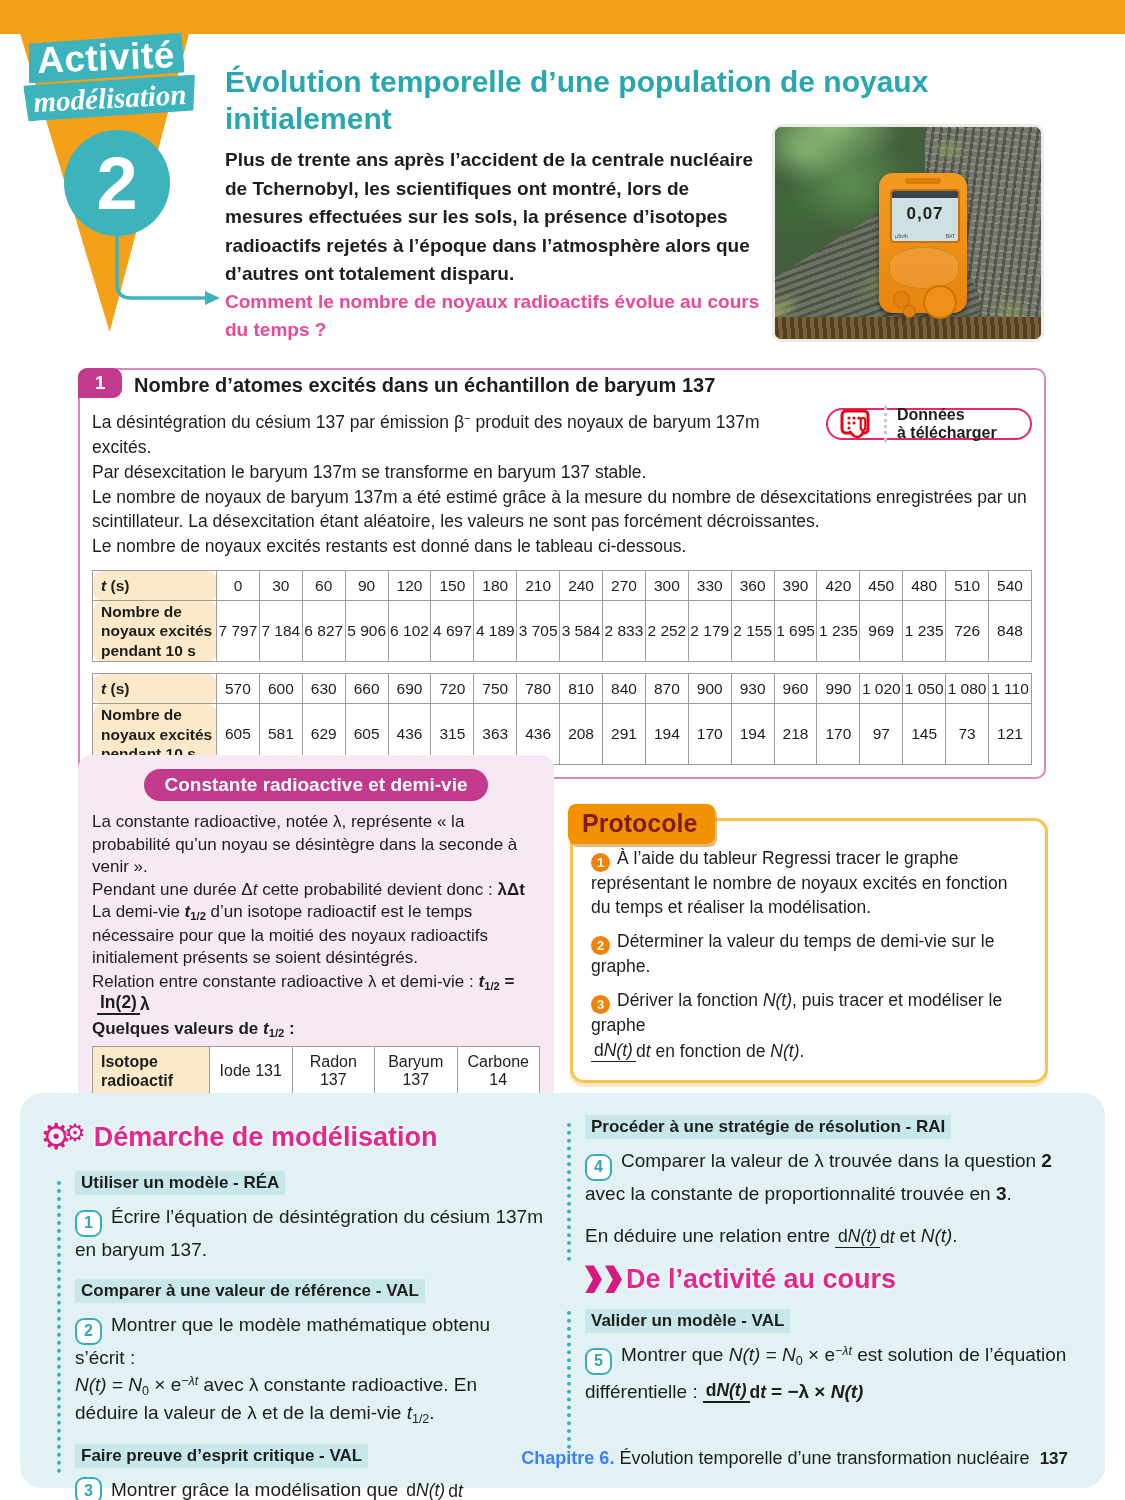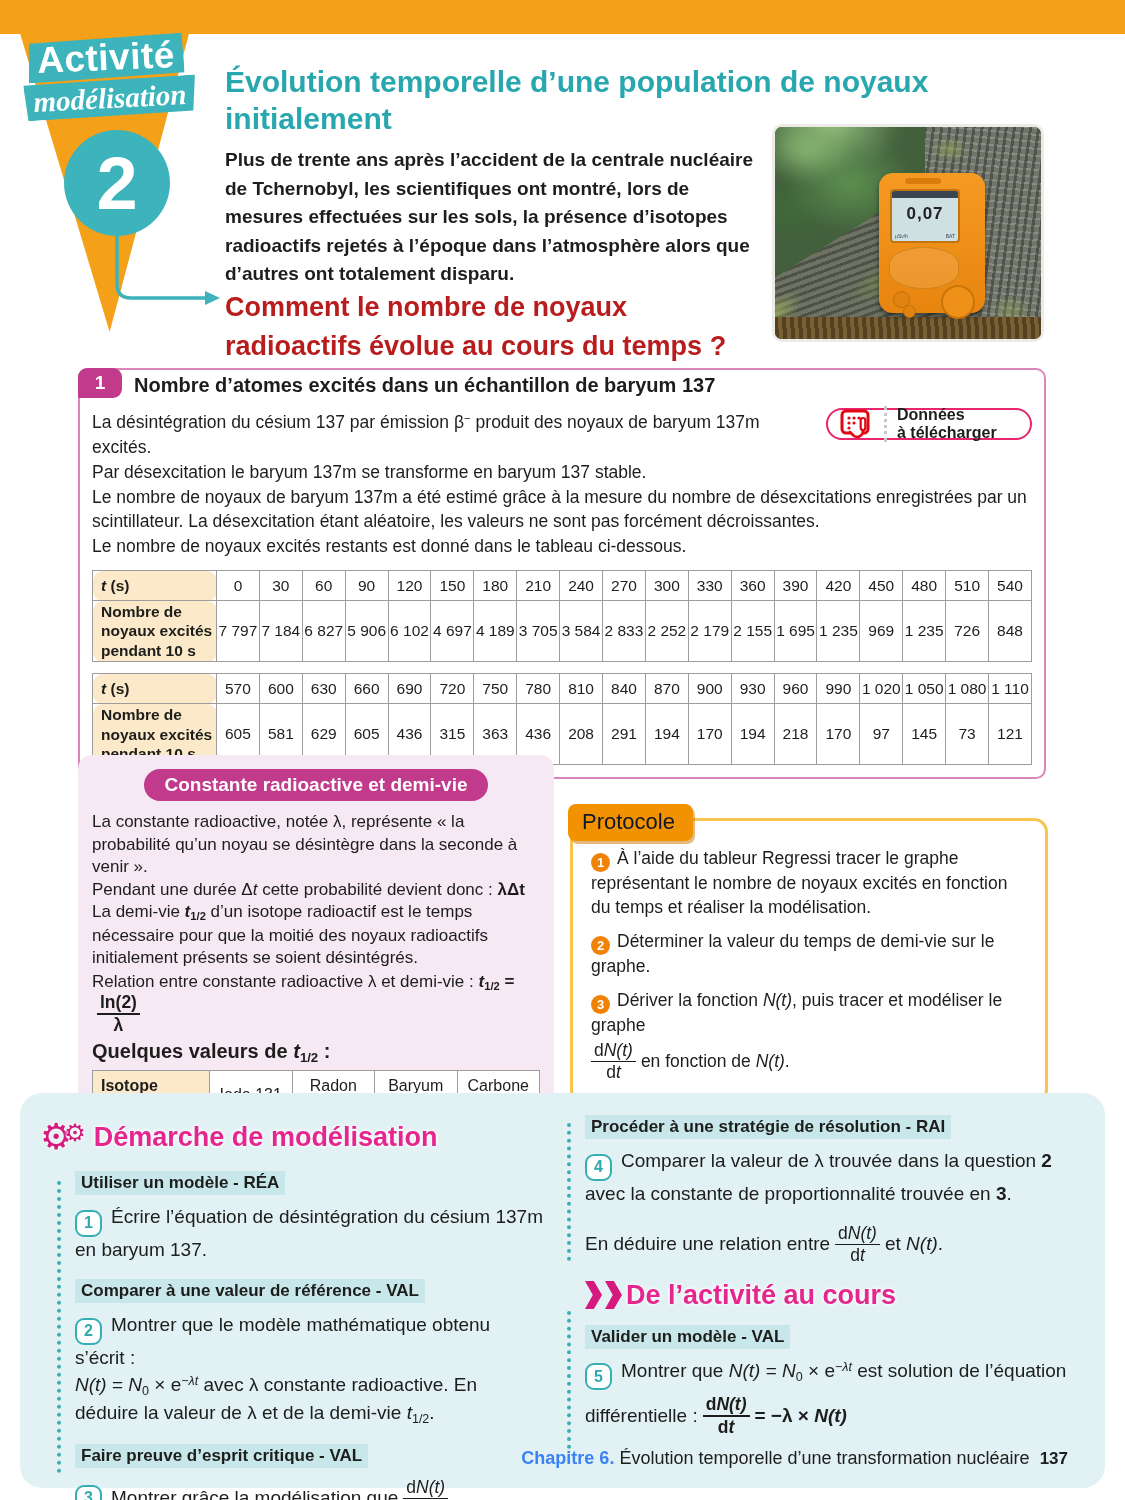--- a/index.html
+++ b/index.html
@@ -20,21 +20,21 @@
   .numcircle{position:absolute;left:64px;top:130px;width:106px;height:106px;border-radius:50%;
              background:#3DB3BB;color:#fff;display:flex;align-items:center;justify-content:center;
              font-size:74px;font-weight:bold;}
   .connector{position:absolute;left:108px;top:236px;}
 
   .title{position:absolute;left:225px;top:64px;width:770px;margin:0;
          color:#29A7AF;font-size:30px;line-height:1.22;font-weight:bold;}
   .intro{position:absolute;left:225px;top:146px;width:545px;margin:0;
          font-size:19px;line-height:1.5;font-weight:bold;}
   .question{position:absolute;left:225px;top:288px;width:545px;margin:0;
-            color:#b91c1c;font-size:27px;line-height:1.45;font-weight:bold;}
+            color:#ec4899;font-size:19px;line-height:1.45;font-weight:bold;}
 
   
   .photo{position:absolute;left:772px;top:124px;width:266px;height:212px;border-radius:10px;
          border:3px solid #ecebe8;overflow:hidden;background:#47573f;}
   .ph-foliage{position:absolute;left:-20px;top:-20px;width:65%;height:80%;
       background:
         radial-gradient(70px 50px at 30% 25%,#86b470 0%,rgba(134,180,112,0) 70%),
         radial-gradient(90px 70px at 55% 45%,#5d9150 0%,rgba(93,145,80,0) 70%),
         radial-gradient(60px 45px at 20% 60%,#3f6a39 0%,rgba(63,106,57,0) 70%),
         radial-gradient(100px 70px at 45% 10%,#93c07e 0%,rgba(147,192,126,0) 70%),
@@ -50,21 +50,21 @@
       border-radius:8px;}
   .ph-branch{position:absolute;left:-60px;bottom:-58px;width:260px;height:150px;transform:rotate(-32deg);
       background:
         radial-gradient(40px 20px at 30% 20%,rgba(170,190,90,.6),rgba(170,190,90,0) 70%),
         radial-gradient(50px 24px at 70% 40%,rgba(120,150,70,.45),rgba(120,150,70,0) 70%),
         repeating-linear-gradient(12deg,rgba(30,34,30,.4) 0 3px,rgba(0,0,0,0) 3px 7px),
         #6d7263;
       border-radius:40px;}
   .ph-ground{position:absolute;left:0;bottom:-4px;width:100%;height:26px;
       background:repeating-linear-gradient(88deg,rgba(60,42,20,.6) 0 4px,rgba(120,95,55,.6) 4px 8px),#7c6135;}
-  .device{position:absolute;left:104px;top:46px;width:106px;height:140px;border-radius:14px;
+  .device{position:absolute;left:104px;top:46px;width:88px;height:140px;border-radius:14px;
       background:linear-gradient(180deg,#F59A23,#E8850E);box-shadow:0 3px 5px rgba(0,0,0,.45);}
   .dev-notch{position:absolute;left:26px;top:5px;width:36px;height:6px;border-radius:3px;background:#d97c0c;}
   .dev-screen{position:absolute;left:11px;top:16px;width:66px;height:50px;background:#cfe0e2;
       border:2px solid #c4740e;border-radius:4px;overflow:hidden;}
   .dev-bar{height:7px;background:#3a4550;}
   .dev-read{text-align:center;font-size:17px;font-weight:bold;color:#222;margin-top:6px;letter-spacing:1px;}
   .dev-sub{position:absolute;left:3px;bottom:2px;font-size:5px;color:#445;}
   .dev-sub2{position:absolute;right:3px;bottom:2px;font-size:5px;color:#445;}
   .dev-panel{position:absolute;left:10px;top:74px;width:68px;height:40px;border-radius:50%/40%;
       background:rgba(255,255,255,.12);border:1px solid rgba(180,110,10,.5);}
@@ -91,42 +91,42 @@
   .row-t td{height:27px;}
   .row-n td{height:56px;}
 
   
   .infobox{position:absolute;left:78px;top:755px;width:476px;box-sizing:border-box;
            background:#F6E9F3;border-radius:14px;padding:12px 14px 14px 14px;}
   .infopill{width:fit-content;margin:2px auto 10px auto;background:#C23A8C;color:#fff;
             font-size:19px;font-weight:bold;padding:5px 20px;border-radius:22px;}
   .infotext{font-size:17px;line-height:1.33;margin:0;}
   .relation{font-size:17px;margin:2px 0 4px 0;display:flex;align-items:center;flex-wrap:wrap;}
-  .somevals{font-size:20px;font-weight:bold;margin:2px 0 6px 0;}
+  .somevals{font-size:17px;font-weight:bold;margin:2px 0 6px 0;}
   .isotable{width:100%;border-collapse:collapse;table-layout:fixed;}
   .isotable td{border:1px solid #9c9c9c;background:#fff;text-align:center;font-size:16px;padding:2px;}
   .isotable td.lab{width:106px;background:#FBE9C9;text-align:left;padding-left:8px;font-weight:bold;line-height:1.2;}
   .iso-h td{height:44px;}
   .iso-v td{height:36px;}
 
   
   .proto{position:absolute;left:570px;top:818px;width:478px;box-sizing:border-box;background:#fff;
          border:3px solid #F9C44D;border-radius:14px;padding:26px 18px 16px 18px;
          box-shadow:0 4px 0 rgba(246,190,90,.35);}
-  .protopill{position:absolute;left:-5px;top:-17px;background:#F39200;color:#0f172a;font-size:22px;
-             font-weight:normal;padding:5px 18px 6px 14px;border-radius:8px;
+  .protopill{position:absolute;left:-5px;top:-17px;background:#F39200;color:#7f1d1d;font-size:25px;
+             font-weight:bold;padding:5px 18px 6px 14px;border-radius:8px;
              box-shadow:2px 3px 0 rgba(200,120,0,.5);}
   .pstep{font-size:17.5px;line-height:1.36;margin:0 0 10px 0;}
   .stepnum{display:inline-flex;width:19px;height:19px;border-radius:50%;background:#F08306;color:#fff;
            font-size:13px;font-weight:bold;align-items:center;justify-content:center;margin-right:7px;
            vertical-align:-3px;}
   .fracline{display:flex;align-items:center;font-size:17.5px;margin:2px 0 2px 0;}
 
   
-  .frac{display:inline-flex;flex-direction:column;align-items:center;vertical-align:middle;
+  .frac{display:inline-flex;flex-direction:row;align-items:center;vertical-align:middle;
         margin:0 5px;font-size:17.5px;line-height:1.15;}
   .frac .num{border-bottom:1.6px solid #1d1d1b;padding:0 3px 1px 3px;}
   .frac.bold{font-weight:bold;}
   .frac.bold .num{border-bottom-width:2px;}
 
   
   .rt-b{font-weight:bold;}
   .rt-i{font-style:italic;}
   .rt-sub{font-size:66%;vertical-align:-0.3em;}
   .rt-sup{font-size:66%;vertical-align:0.5em;}

